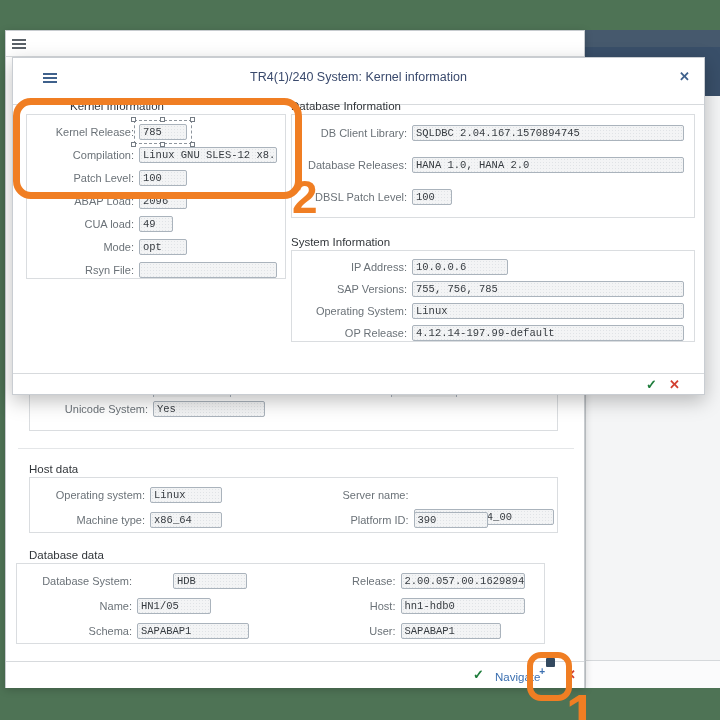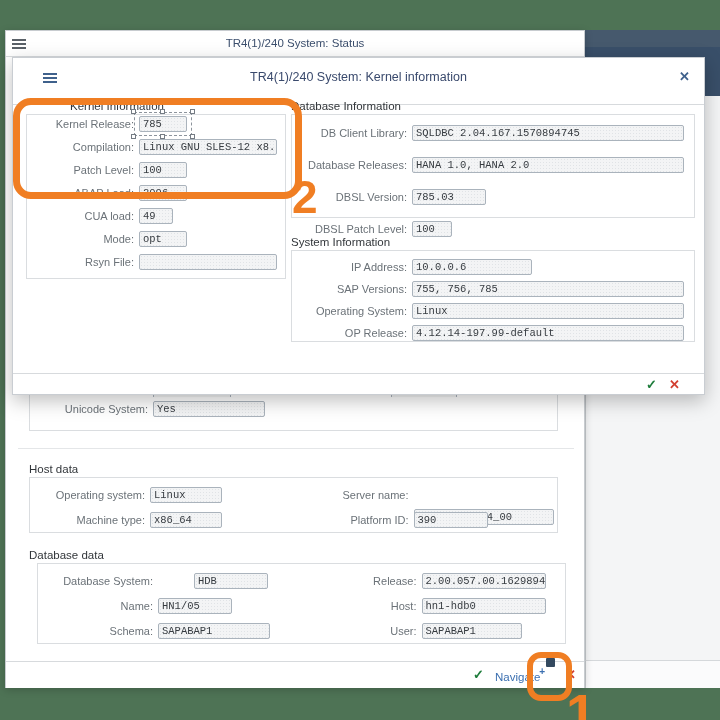--- a/index.html
+++ b/index.html
@@ -104,21 +104,20 @@
 <div class="right-panel"></div>
 <div class="right-strip"></div>
 
 <div class="status-win">
   <div class="titlebar">
     <span class="burger">
         <i></i>
         <i></i>
         <i></i>
       </span>
-    <span class="title">TR4(1)/240 System: Status</span>
   </div>
 
   <div class="trunc-fld" style="left:147px; top:361px; width:78px;"></div>
   <div class="trunc-fld" style="left:385px; top:361px; width:66px;"></div>
 
   <div class="sw-abs grp-box" style="left:23px; top:352px; width:529px; height:48px; border-top:none;"></div>
   <div class="sw-abs row" style="left:25px; top:369px;">
     <span class="lbl" style="width:122px;">Unicode System:</span>
     <span class="fld" style="width:112px;">Yes</span>
   </div>
@@ -142,21 +141,21 @@
         <span class="fld" style="width:140px;margin-top:44px;">hn1-hdb0_TR4_00</span>
       </div>
       <div class="row">
         <span class="lbl">Platform ID:</span>
         <span class="fld" style="width:74px;">390</span>
       </div>
     </div>
   </div>
 
   <div class="sw-abs grp-title" style="left:23px; top:518px;">Database data</div>
-  <div class="sec-box grp-box" style="left:31px; top:532px; width:529px; height:81px;">
+  <div class="sec-box grp-box" style="left:10px; top:532px; width:529px; height:81px;">
     <div class="col">
       <div class="row">
         <span class="lbl">Database System:</span>
         <span class="fld" style="width:74px;margin-left:36px;">HDB</span>
       </div>
       <div class="row">
         <span class="lbl">Name:</span>
         <span class="fld" style="width:74px;">HN1/05</span>
       </div>
       <div class="row">
@@ -196,21 +195,21 @@
     <span class="burger blue">
         <i></i>
         <i></i>
         <i></i>
       </span>
     <span class="title">TR4(1)/240 System: Kernel information</span>
     <span class="dlg-close">✕</span>
   </div>
 
   <div class="dlg-abs grp-title" style="left:13px; top:42px;margin-left:44px;">Kernel Information</div>
-  <div class="dlg-abs grp-box kcol" style="left:13px; top:56px; width:260px; height:165px; ">
+  <div class="dlg-abs grp-box kcol" style="left:13px; top:56px; width:260px; height:165px; padding-top:8px;">
     <div class="row">
       <span class="lbl">Kernel Release:</span>
       <span class="sel">
         <span class="fld" style="width:48px; display:block;">785</span>
         <span class="sel-outline"></span>
         <span class="hdl tl"></span>
         <span class="hdl tr"></span>
         <span class="hdl bl"></span>
         <span class="hdl br"></span>
         <span class="hdl tc"></span>
@@ -247,34 +246,30 @@
   <div class="dlg-abs grp-box dcol dbrows" style="left:278px; top:56px; width:404px; height:104px; padding-top:9px;">
     <div class="row">
       <span class="lbl">DB Client Library:</span>
       <span class="fld" style="width:272px;">SQLDBC 2.04.167.1570894745</span>
     </div>
     <div class="row">
       <span class="lbl">Database Releases:</span>
       <span class="fld" style="width:272px;">HANA 1.0, HANA 2.0</span>
     </div>
     <div class="row">
-      <span class="lbl">DBSL Version:</span>
-      <span class="fld" style="width:74px;">785.03</span>
-    </div>
-    <div class="row">
       <span class="lbl">DBSL Patch Level:</span>
       <span class="fld" style="width:40px;">100</span>
     </div>
   </div>
 
   <div class="dlg-abs grp-title" style="left:278px; top:178px;">System Information</div>
   <div class="dlg-abs grp-box dcol sysrows" style="left:278px; top:192px; width:404px; height:92px; padding-top:7px;">
     <div class="row">
       <span class="lbl">IP Address:</span>
-      <span class="fld" style="width:120px;">10.0.0.6</span>
+      <span class="fld" style="width:96px;">10.0.0.6</span>
     </div>
     <div class="row">
       <span class="lbl">SAP Versions:</span>
       <span class="fld" style="width:272px;">755, 756, 785</span>
     </div>
     <div class="row">
       <span class="lbl">Operating System:</span>
       <span class="fld" style="width:272px;">Linux</span>
     </div>
     <div class="row">

